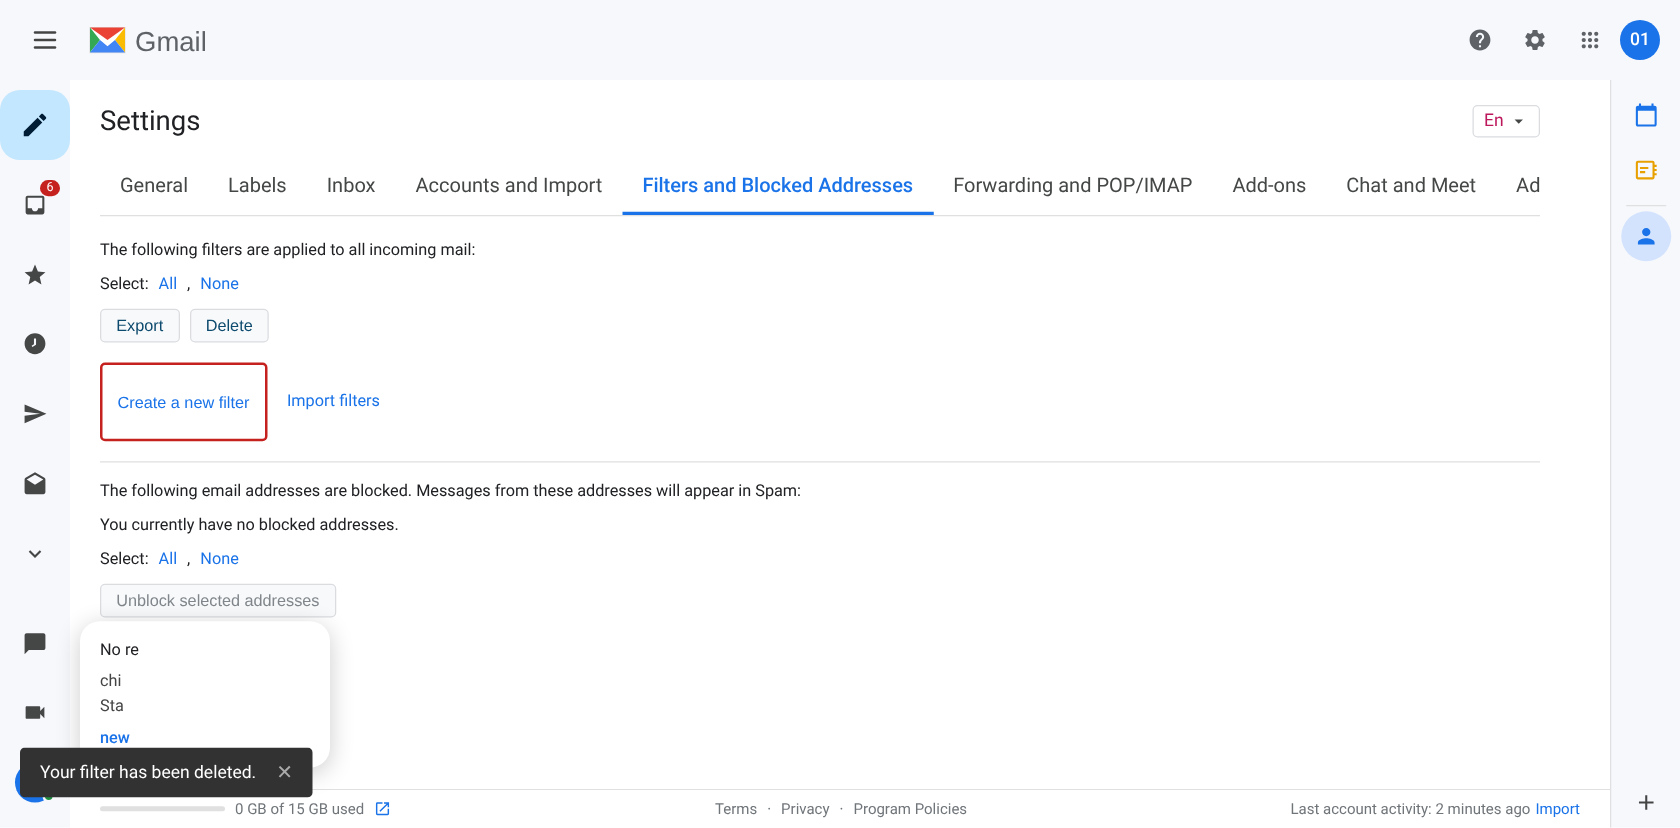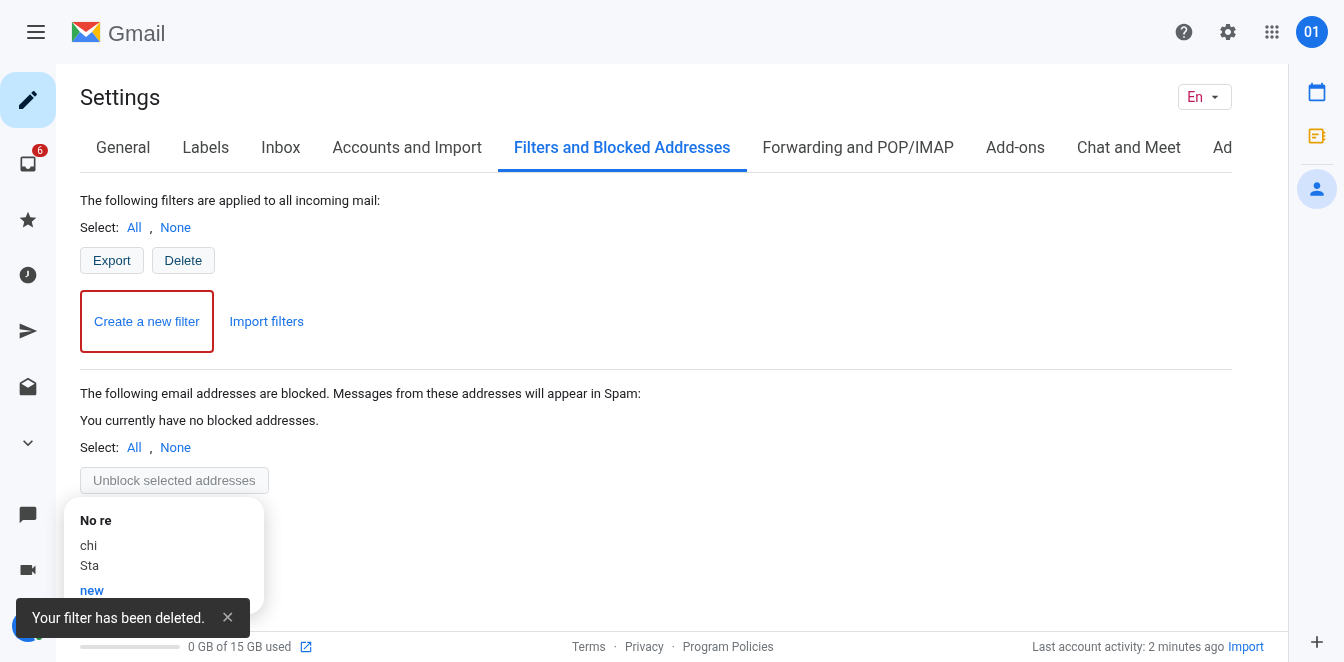--- a/index.html
+++ b/index.html
@@ -341,21 +341,21 @@
       left: 64px;
       background: white;
       border-radius: 16px;
       box-shadow: 0 4px 20px rgba(0,0,0,0.2);
       width: 200px;
       padding: 16px;
       font-size: 13px;
       color: #444;
       z-index: 150;
     }
-    .chat-popup-title { font-weight: 700; color: #202124; margin-bottom: 8px; }
+    .chat-popup-title { font-weight: 400; color: #202124; margin-bottom: 8px; }
     .chat-popup-text { color: #444; line-height: 1.5; }
     .chat-popup-links { display: flex; gap: 8px; margin-top: 8px; }
     .chat-popup-links a { color: #1a73e8; text-decoration: none; cursor: pointer; font-weight: 500; }
   </style>
 </head>
 <body>
 
 <div class="topbar">
   <div class="topbar-left">
     <div class="menu-icon">

